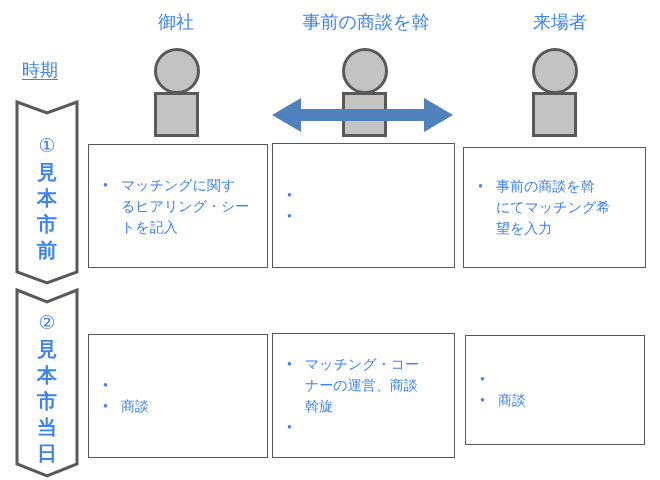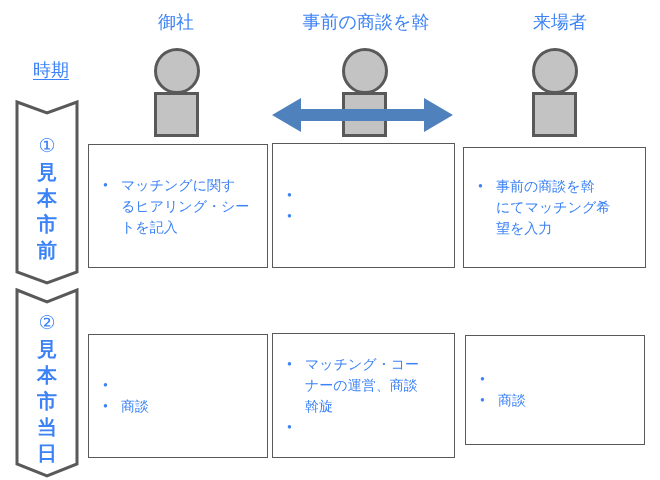--- a/index.html
+++ b/index.html
@@ -6,21 +6,21 @@
   .canvas{
     position:relative;width:660px;height:480px;background:#fff;overflow:hidden;
     font-family:Liberation Serif, serif;color:#3b82f6;
   }
   
   .col-header{position:absolute;top:11px;font-size:18px;line-height:22px;text-align:center;white-space:nowrap;}
   .hdr-company{left:130px;width:92px;}
   .hdr-coordinator{left:276px;width:180px;}
   .hdr-visitor{left:515px;width:90px;}
   
-  .period-label{position:absolute;left:33px;top:58px;font-size:18px;line-height:24px;
+  .period-label{position:absolute;left:22px;top:58px;font-size:18px;line-height:24px;
     text-decoration:underline;text-underline-offset:3px;}
   
   .person{position:absolute;width:48px;height:90px;}
   .person-head{position:absolute;left:1px;top:0;width:40px;height:40px;border:3px solid #595959;
     border-radius:50%;background:#c3c3c3;}
   .person-body{position:absolute;left:1px;top:44px;width:39px;height:39px;border:3px solid #595959;
     background:#c3c3c3;}
   .person-company{left:153px;top:48px;}
   .person-coordinator{left:341px;top:48px;}
   .person-visitor{left:531px;top:48px;}

